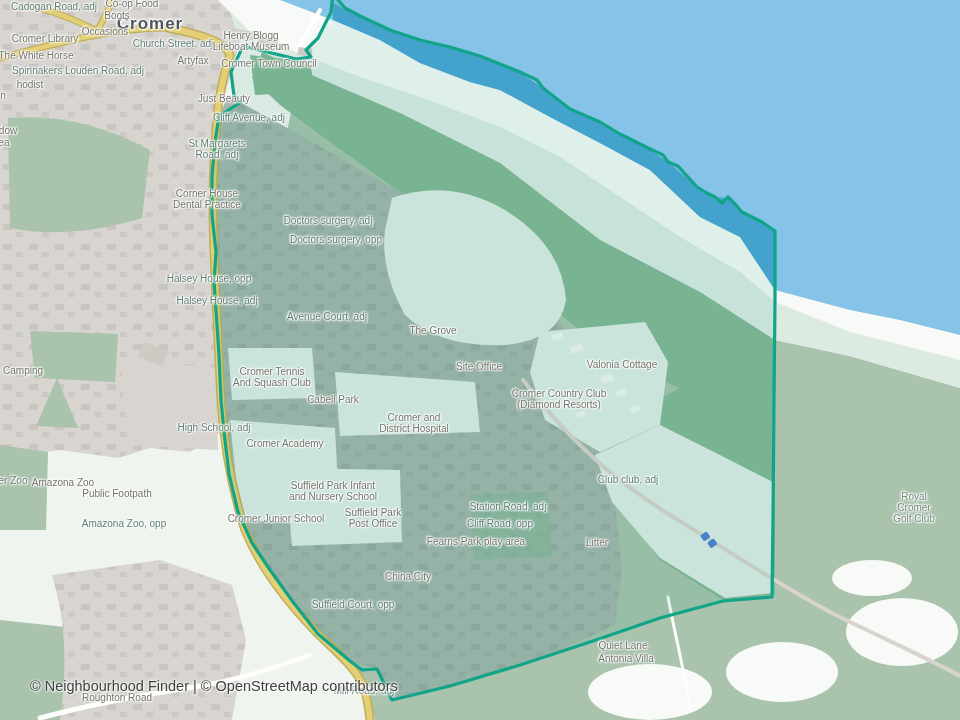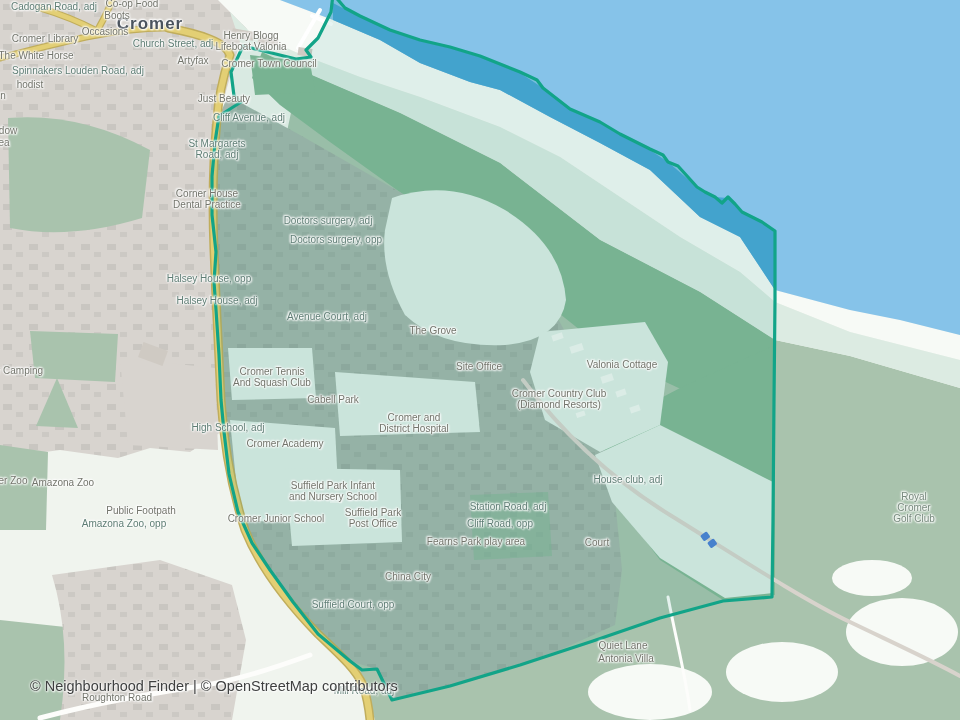--- a/index.html
+++ b/index.html
@@ -135,21 +135,21 @@
       <div class="lbl c" style="left: 150px; top: 24px;">Cromer</div>
       <div class="lbl n" style="left: 132px; top: 4px;">Co-op Food</div>
       <div class="lbl s" style="left: 54px; top: 7px;">Cadogan Road, adj</div>
       <div class="lbl n" style="left: 117px; top: 16px;">Boots</div>
       <div class="lbl n" style="left: 105px; top: 32px;">Occasions</div>
       <div class="lbl n" style="left: 45px; top: 39px;">Cromer Library</div>
       <div class="lbl s" style="left: 173px; top: 44px;">Church Street, adj</div>
       <div class="lbl n" style="left: 36px; top: 56px;">The White Horse</div>
       <div class="lbl n" style="left: 193px; top: 61px; text-align: center;">Artyfax</div>
       <div class="lbl n" style="left: 251px; top: 41px;">Henry Blogg
-Lifeboat Valonia</div>
+Lifeboat Museum</div>
       <div class="lbl n" style="left: 269px; top: 64px;">Cromer Town Council</div>
       <div class="lbl s" style="left: 78px; top: 71px;">Spinnakers Louden Road, adj</div>
       <div class="lbl n" style="left: 30px; top: 85px;">hodist</div>
       <div class="lbl n" style="left: 3px; top: 96px;">n</div>
       <div class="lbl n" style="left: 224px; top: 99px;">Just Beauty</div>
       <div class="lbl s" style="left: 249px; top: 118px;">Cliff Avenue, adj</div>
       <div class="lbl n" style="left: 8px; top: 131px;">dow</div>
       <div class="lbl n" style="left: 4px; top: 143px;">ea</div>
       <div class="lbl s" style="left: 217px; top: 149px;">St Margarets
 Road, adj</div>
@@ -164,38 +164,38 @@
       <div class="lbl n" style="left: 479px; top: 367px;">Site Office</div>
       <div class="lbl n" style="left: 622px; top: 365px;">Valonia Cottage</div>
       <div class="lbl n" style="left: 272px; top: 377px;">Cromer Tennis
 And Squash Club</div>
       <div class="lbl n" style="left: 20px; top: 371px;">r Camping</div>
       <div class="lbl n" style="left: 333px; top: 400px;">Cabell Park</div>
       <div class="lbl n" style="left: 414px; top: 403px; margin-top: 20px;">Cromer and
 District Hospital</div>
       <div class="lbl n" style="left: 559px; top: 399px;">Cromer Country Club
 (Diamond Resorts)</div>
-      <div class="lbl s" style="left: 228px; top: 428px;">High School, adj</div>
+      <div class="lbl s" style="left: 214px; top: 428px;">High School, adj</div>
       <div class="lbl n" style="left: 285px; top: 444px;">Cromer Academy</div>
-      <div class="lbl s" style="left: 628px; top: 480px;">House club, adj</div>
+      <div class="lbl s" style="left: 628px; top: 480px;">Club club, adj</div>
       <div class="lbl n" style="left: 13px; top: 481px;">er Zoo</div>
       <div class="lbl n" style="left: 63px; top: 483px;">Amazona Zoo</div>
-      <div class="lbl n" style="left: 141px; top: 494px; margin-top: 17px;">Public Footpath</div>
+      <div class="lbl n" style="left: 117px; top: 494px;">Public Footpath</div>
       <div class="lbl n" style="left: 333px; top: 491px;">Suffield Park Infant
 and Nursery School</div>
       <div class="lbl s" style="left: 508px; top: 507px;">Station Road, adj</div>
       <div class="lbl a" style="left: 914px; top: 508px;">Royal Cromer
 Golf Club</div>
       <div class="lbl n" style="left: 373px; top: 518px;">Suffield Park
 Post Office</div>
       <div class="lbl n" style="left: 276px; top: 519px;">Cromer Junior School</div>
       <div class="lbl s" style="left: 124px; top: 524px;">Amazona Zoo, opp</div>
       <div class="lbl s" style="left: 500px; top: 524px;">Cliff Road, opp</div>
       <div class="lbl n" style="left: 476px; top: 542px; text-align: center;">Fearns Park play area</div>
-      <div class="lbl n" style="left: 597px; top: 543px;">Court</div>
+      <div class="lbl n" style="left: 597px; top: 543px;">Litter</div>
       <div class="lbl n" style="left: 408px; top: 577px;">China City</div>
       <div class="lbl s" style="left: 353px; top: 605px;">Suffield Court, opp</div>
       <div class="lbl n" style="left: 623px; top: 646px;">Quiet Lane</div>
       <div class="lbl n" style="left: 626px; top: 659px;">Antonia Villa</div>
       <div class="lbl s" style="left: 364px; top: 691px;">Mill Road, adj</div>
       <div class="lbl n" style="left: 117px; top: 698px;">Roughton Road</div>
     </div>
 
   <div id="attribution">
     <span>© </span><span class="link">Neighbourhood Finder</span><span> | © </span><span class="link">OpenStreetMap contributors</span>

